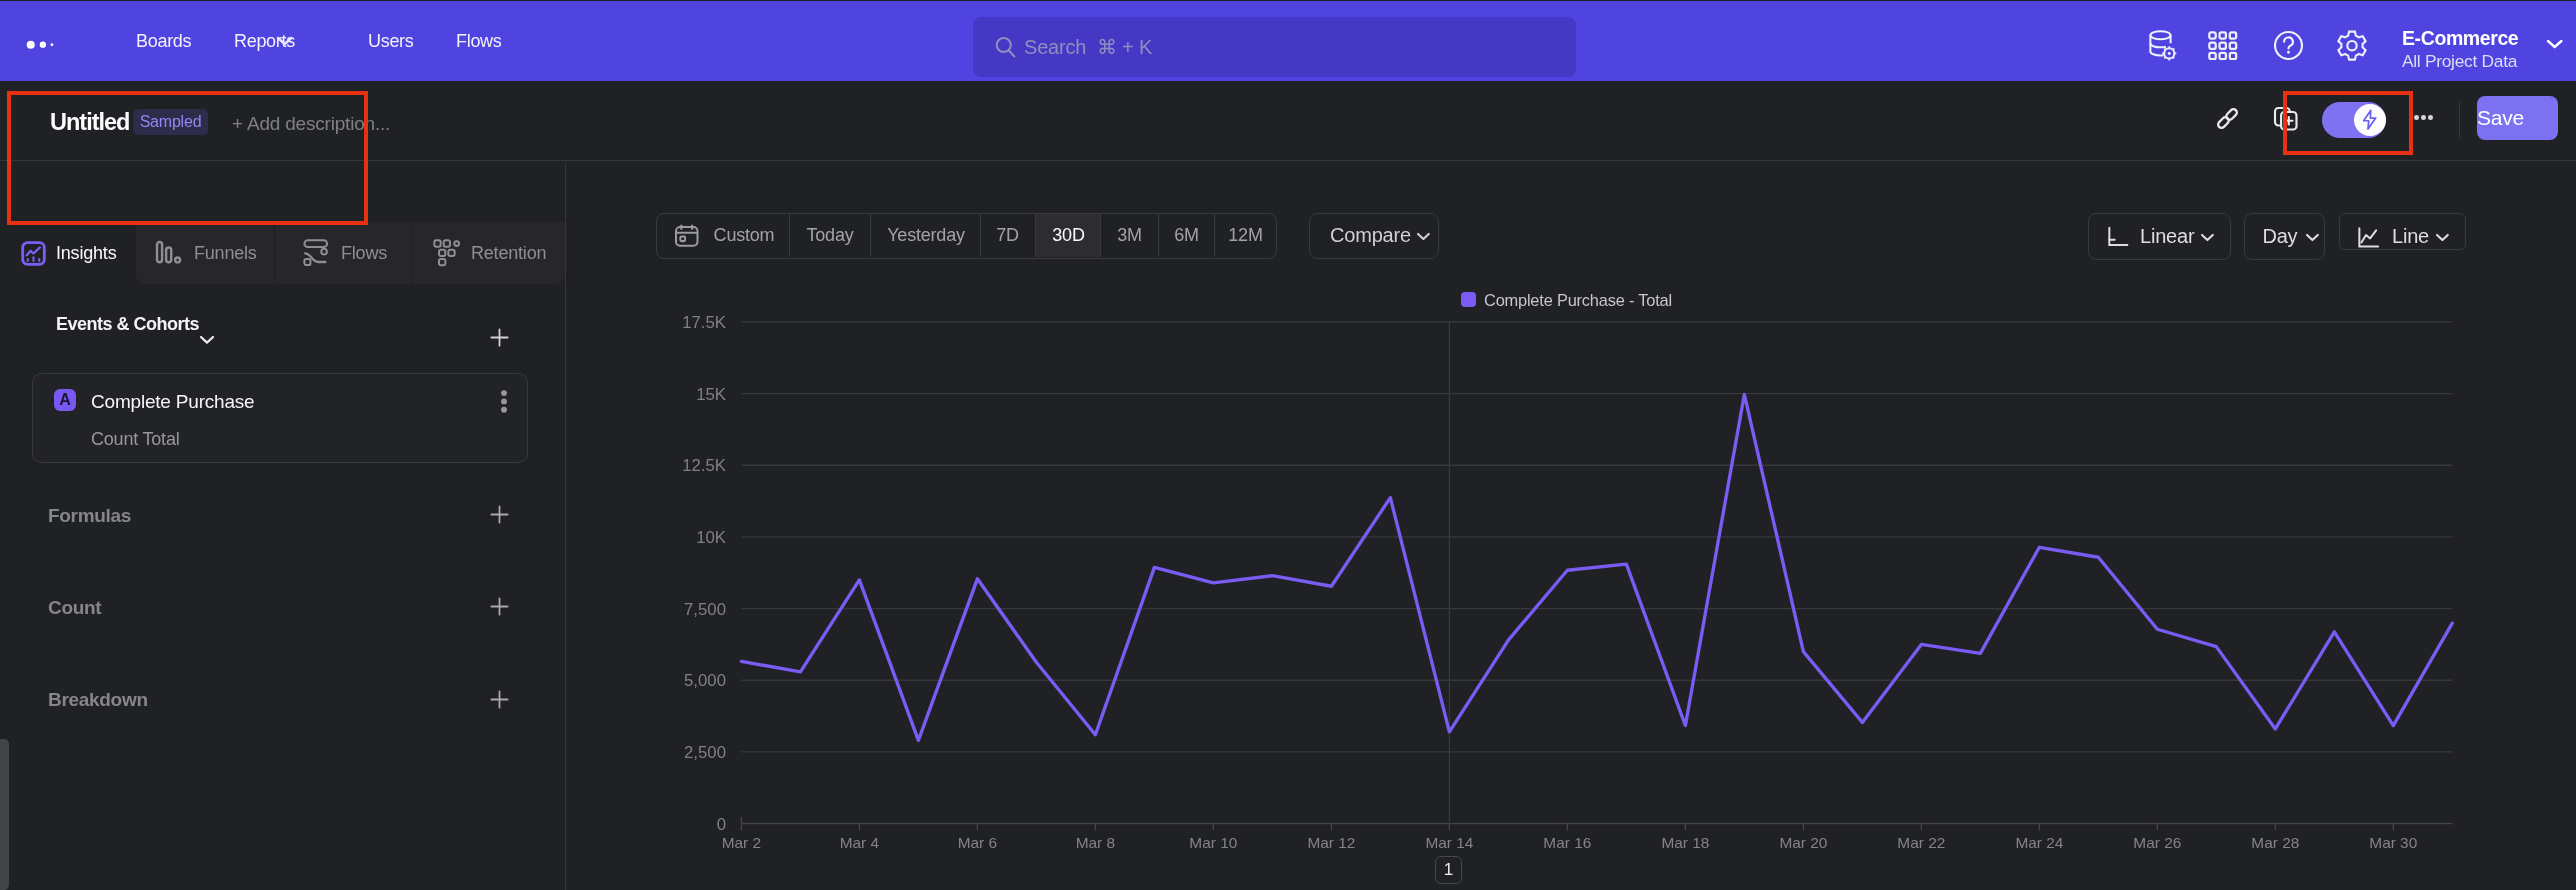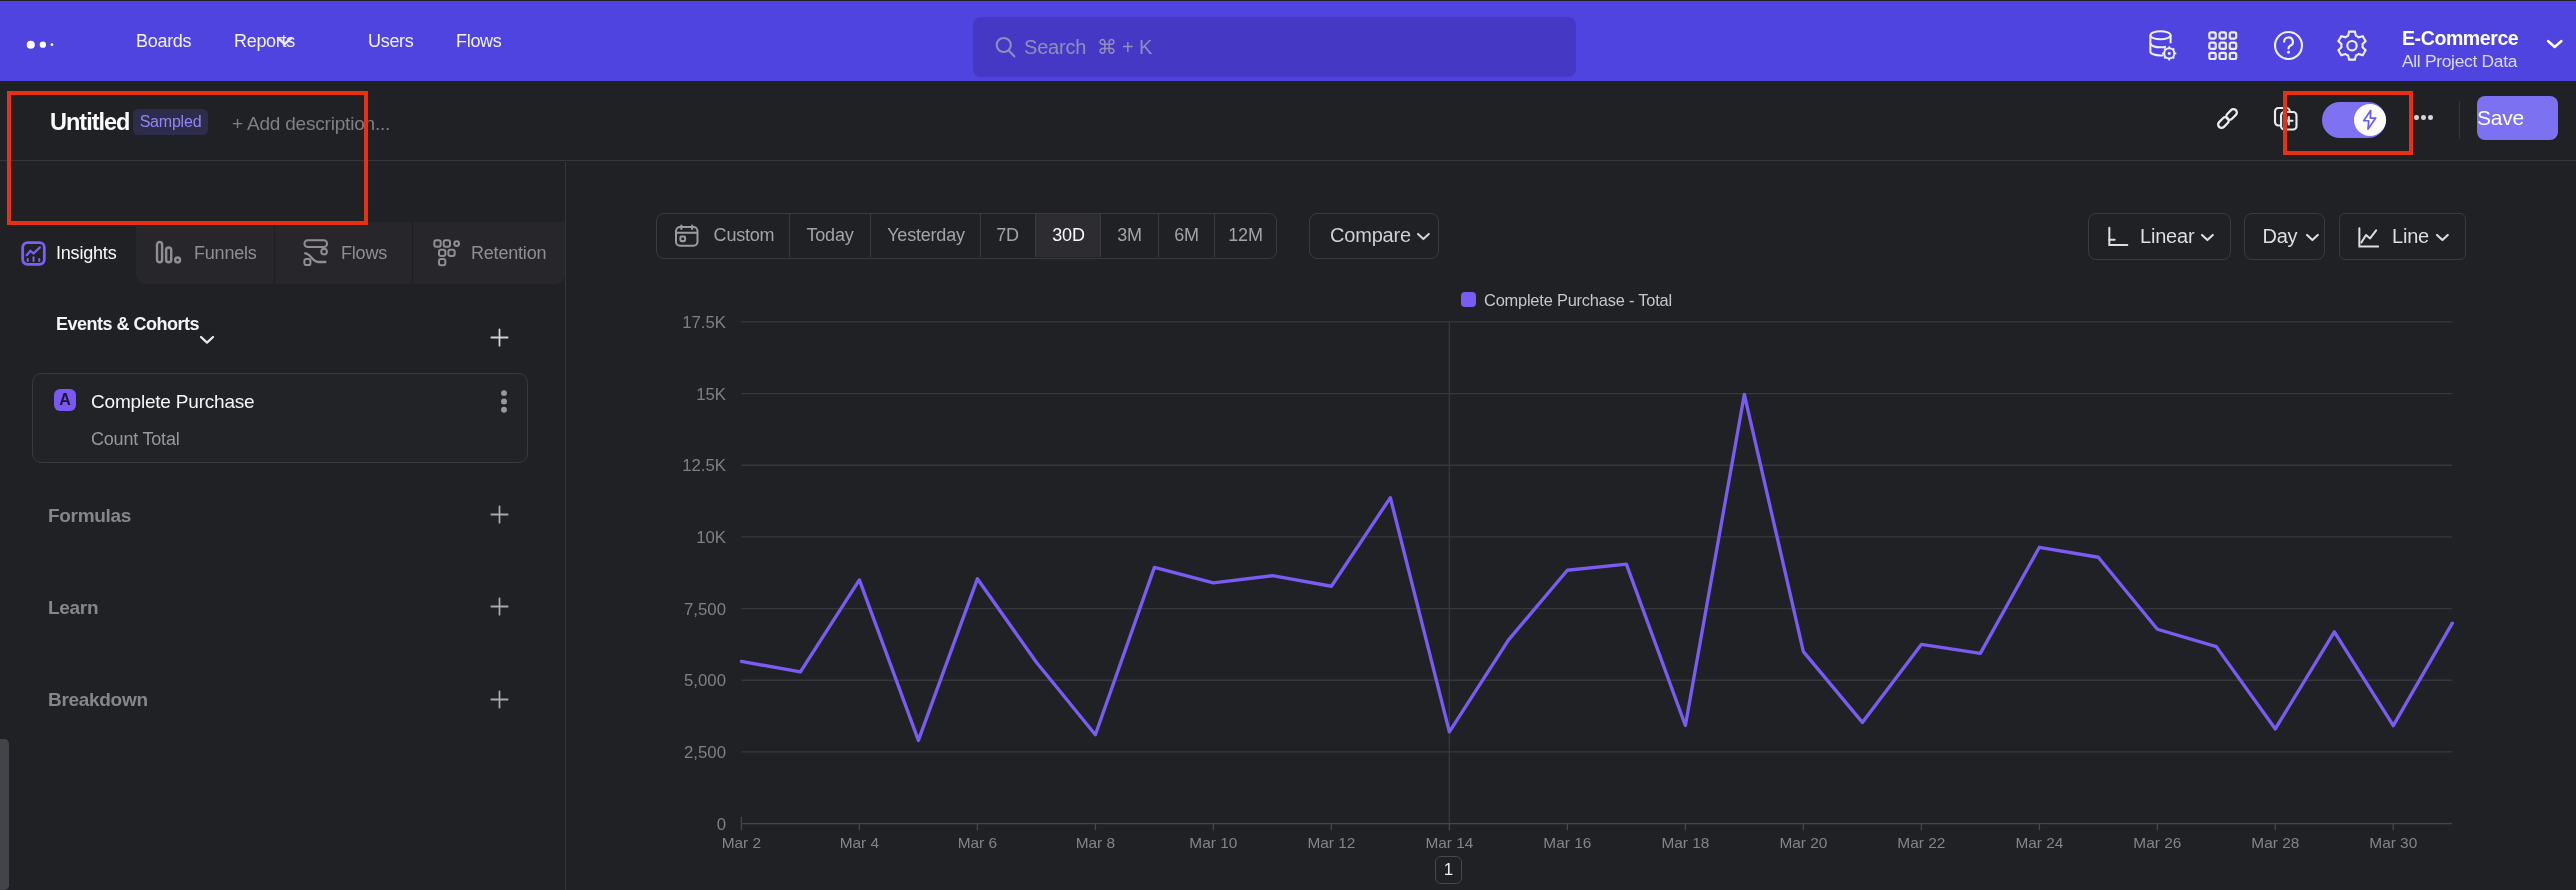--- a/index.html
+++ b/index.html
@@ -236,21 +236,21 @@
         <circle cx="6" cy="6" r="4.4" fill="#97979c"></circle>
           <circle cx="6" cy="18.5" r="4.4" fill="#97979c"></circle>
           <circle cx="6" cy="31" r="4.4" fill="#97979c"></circle>
       </svg>
     </div>
 
     <div class="sidemuted" style="top:343px;">Formulas</div>
     <svg class="plus" style="top:343px" viewBox="0 0 28 28">
       <path d="M14 2 V26 M2 14 H26" stroke="#a9a9ae" stroke-width="2.6" stroke-linecap="round"></path>
     </svg>
-    <div class="sidemuted" style="top:435px;">Learn</div>
+    <div class="sidemuted" style="top:435px;">Count</div>
     <svg class="plus" style="top:435px" viewBox="0 0 28 28">
       <path d="M14 2 V26 M2 14 H26" stroke="#a9a9ae" stroke-width="2.6" stroke-linecap="round"></path>
     </svg>
     <div class="sidemuted" style="top:527px;">Breakdown</div>
     <svg class="plus" style="top:528px" viewBox="0 0 28 28">
       <path d="M14 2 V26 M2 14 H26" stroke="#a9a9ae" stroke-width="2.6" stroke-linecap="round"></path>
     </svg>
   </div>
   <div id="scrollbar"></div>
 
@@ -321,21 +321,21 @@
     <svg class="abs" style="left:111px;top:19px" width="14.8" height="9.4" viewBox="0 0 22 14">
       <path d="M3 3 L11 10.5 L19 3" fill="none" stroke="#dededf" stroke-width="3.2" stroke-linecap="round" stroke-linejoin="round"></path>
     </svg>
   </div>
   <div class="btn" style="left:2244px;top:213px;width:81px;height:47px;">
     <span class="abs" style="left:17.4px;top:0;line-height:44px;color:#dededf;">Day</span>
     <svg class="abs" style="left:60px;top:19px" width="14.8" height="9.4" viewBox="0 0 22 14">
       <path d="M3 3 L11 10.5 L19 3" fill="none" stroke="#dededf" stroke-width="3.2" stroke-linecap="round" stroke-linejoin="round"></path>
     </svg>
   </div>
-  <div class="btn" style="left:2339px;top:213px;width:127px;height:47px;border-radius:6px;">
+  <div class="btn" style="left:2339px;top:213px;width:127px;height:37px;border-radius:6px;">
     <svg class="abs" style="left:16px;top:10.7px" width="25.5" height="25.5" viewBox="0 0 38 38">
       <path d="M5 5 V32 H33" fill="none" stroke="#dededf" stroke-width="3" stroke-linecap="round"></path>
       <path d="M8 26 L15 15 L21 20 L30 8" fill="none" stroke="#dededf" stroke-width="3" stroke-linecap="round" stroke-linejoin="round"></path>
     </svg>
     <span class="abs" style="left:52px;top:0;line-height:44px;color:#dededf;">Line</span>
     <svg class="abs" style="left:95px;top:19px" width="14.8" height="9.4" viewBox="0 0 22 14">
       <path d="M3 3 L11 10.5 L19 3" fill="none" stroke="#dededf" stroke-width="3.2" stroke-linecap="round" stroke-linejoin="round"></path>
     </svg>
   </div>
 

